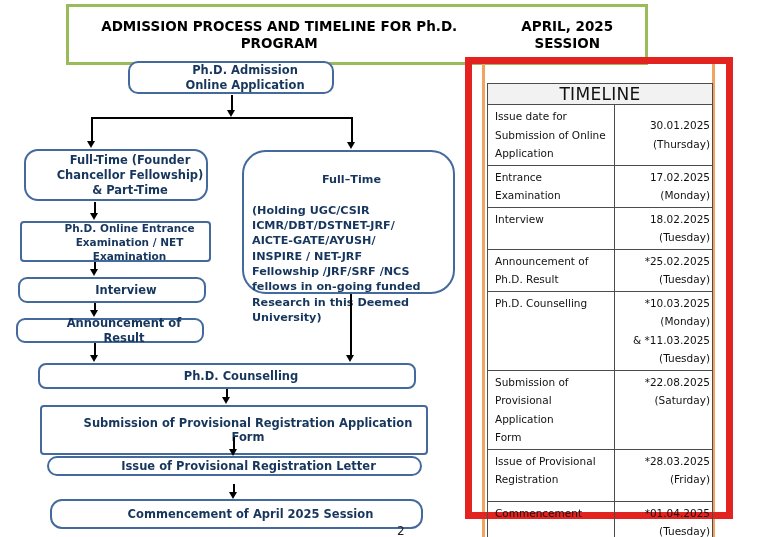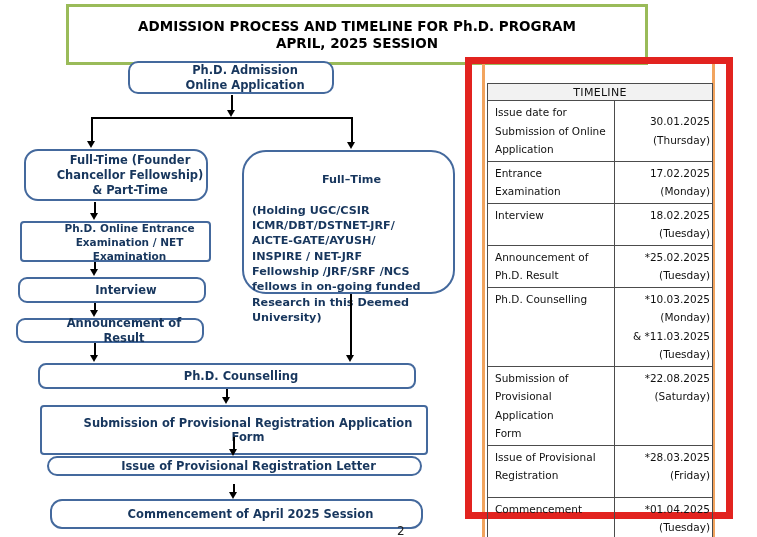--- a/index.html
+++ b/index.html
@@ -13,21 +13,21 @@
   }
   *{margin:0;padding:0;box-sizing:border-box;}
   html,body{background:#fff;}
   body{font-family:"DejaVu Sans","Liberation Sans",sans-serif;}
   #stage{position:relative;width:757px;height:537px;background:#fff;overflow:hidden;}
 
   
   .title-box{
     position:absolute;left:66px;top:4px;width:582px;height:61px;
     border:3px solid var(--title_border);
-    display:flex;flex-direction:column;align-items:center;justify-content:center;
+    display:flex;align-items:center;justify-content:center;
     text-align:center;font-weight:bold;color:#000;font-size:13.5px;line-height:17px;
   }
 
   
   .node{
     position:absolute;border:2.5px solid var(--flow_border);border-radius:10px;
     color:var(--flow_text);font-weight:bold;background:#fff;
     display:flex;align-items:center;justify-content:center;text-align:center;
     white-space:pre-line;font-size:11.5px;line-height:14.5px;padding-left:28px;
   }
@@ -60,21 +60,21 @@
 
   
   .timeline-table{
     position:absolute;left:487px;top:83px;width:226px;
     border-collapse:collapse;font-size:10.5px;color:#111;
     font-family:"DejaVu Sans","Liberation Sans",sans-serif;
   }
   .timeline-table th,.timeline-table td{border:1px solid var(--table_border);}
   .timeline-table th{
     height:17px;background:var(--table_header_bg);font-weight:normal;
-    font-size:11px;text-align:center;letter-spacing:.3px;
+    font-size:17px;text-align:center;letter-spacing:.3px;
   }
   .cell-item{width:127px;padding:2px 4px 2px 7px;white-space:pre-line;vertical-align:top;line-height:18.5px;text-align:left;}
   .cell-date{width:99px;padding:2px 2px;white-space:pre-line;vertical-align:top;line-height:18.5px;text-align:right;}
   .row-0{height:57px}.row-1{height:39px}.row-2{height:39px}.row-3{height:40px}
   .row-4{height:75px}.row-5{height:57px}.row-6{height:52px}.row-7{height:40px}
   .row-0 .cell-date{vertical-align:middle;}
 
   .page-number{position:absolute;left:397px;top:524px;font-size:12px;color:#222;}
 </style>
 </head>

